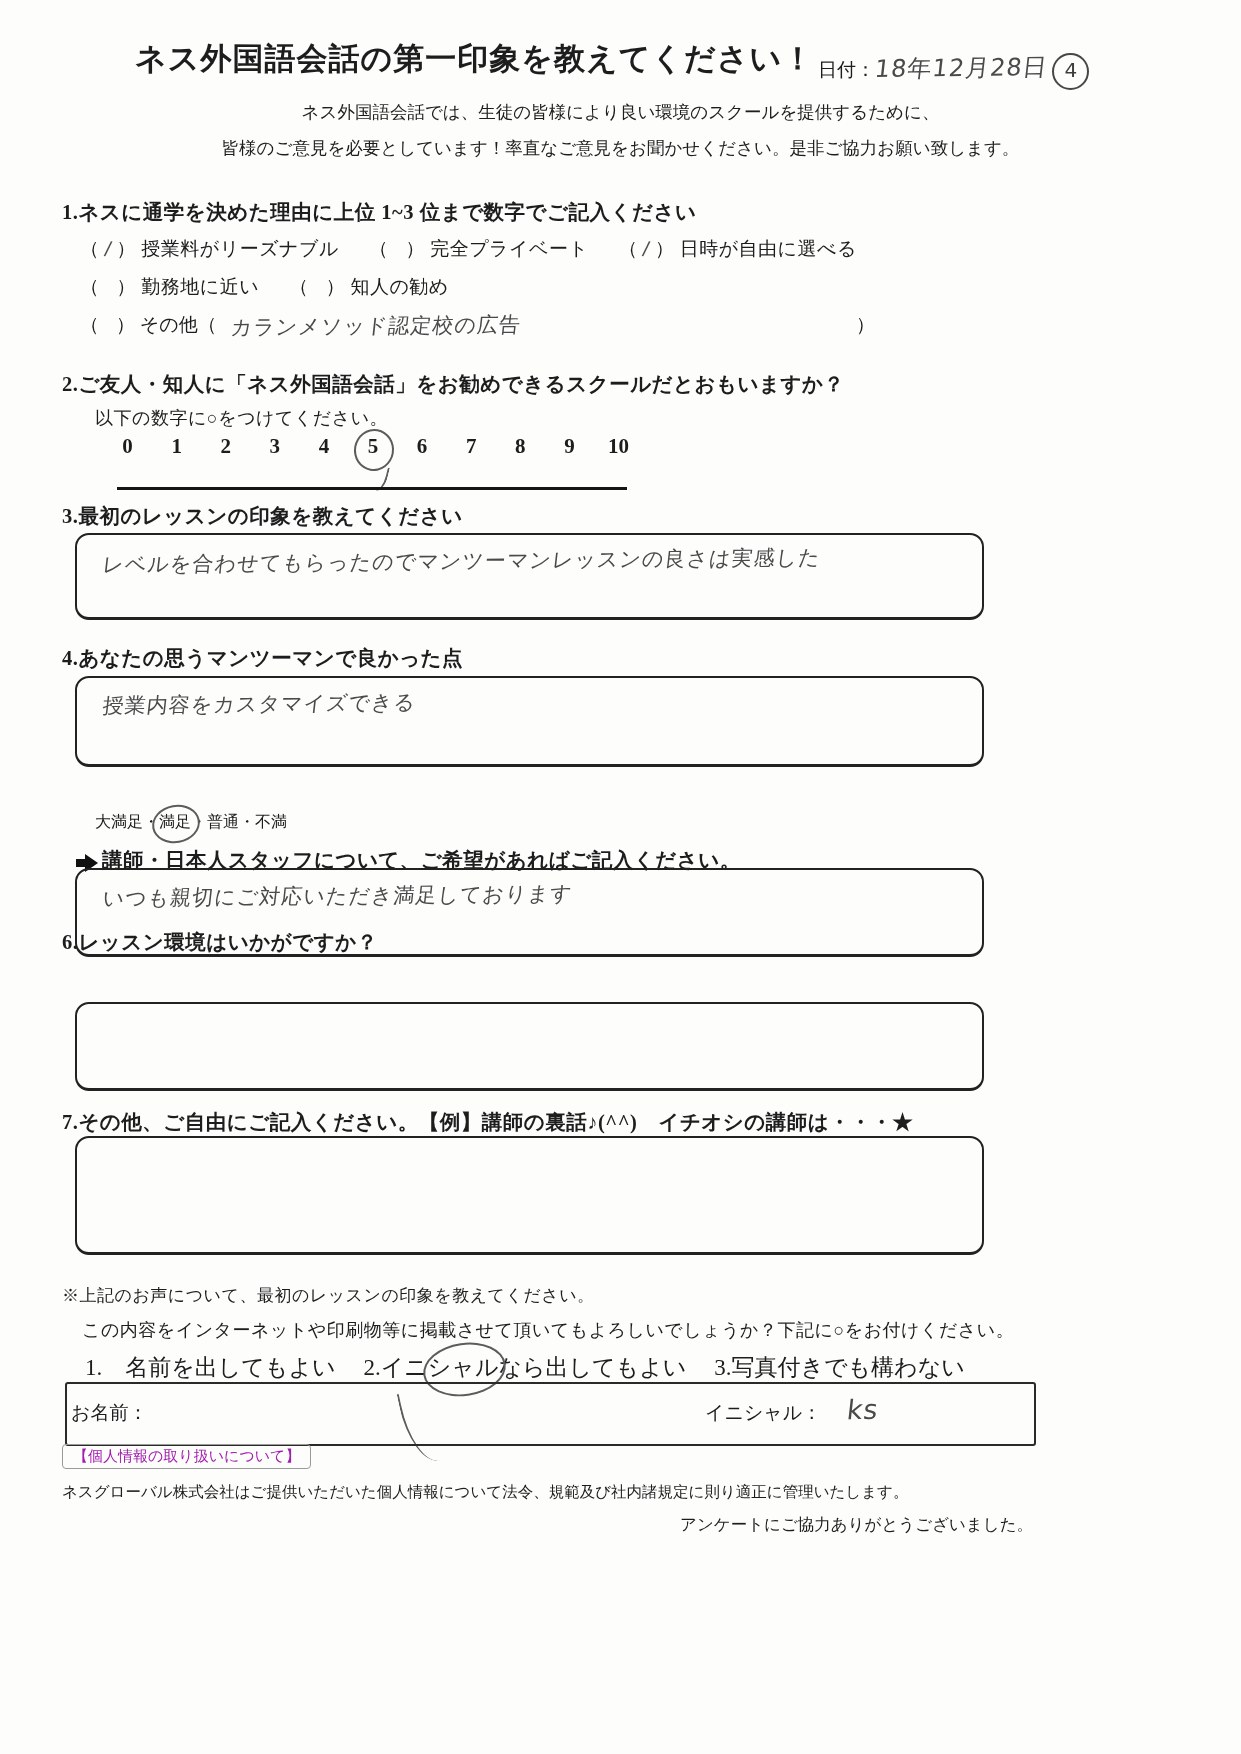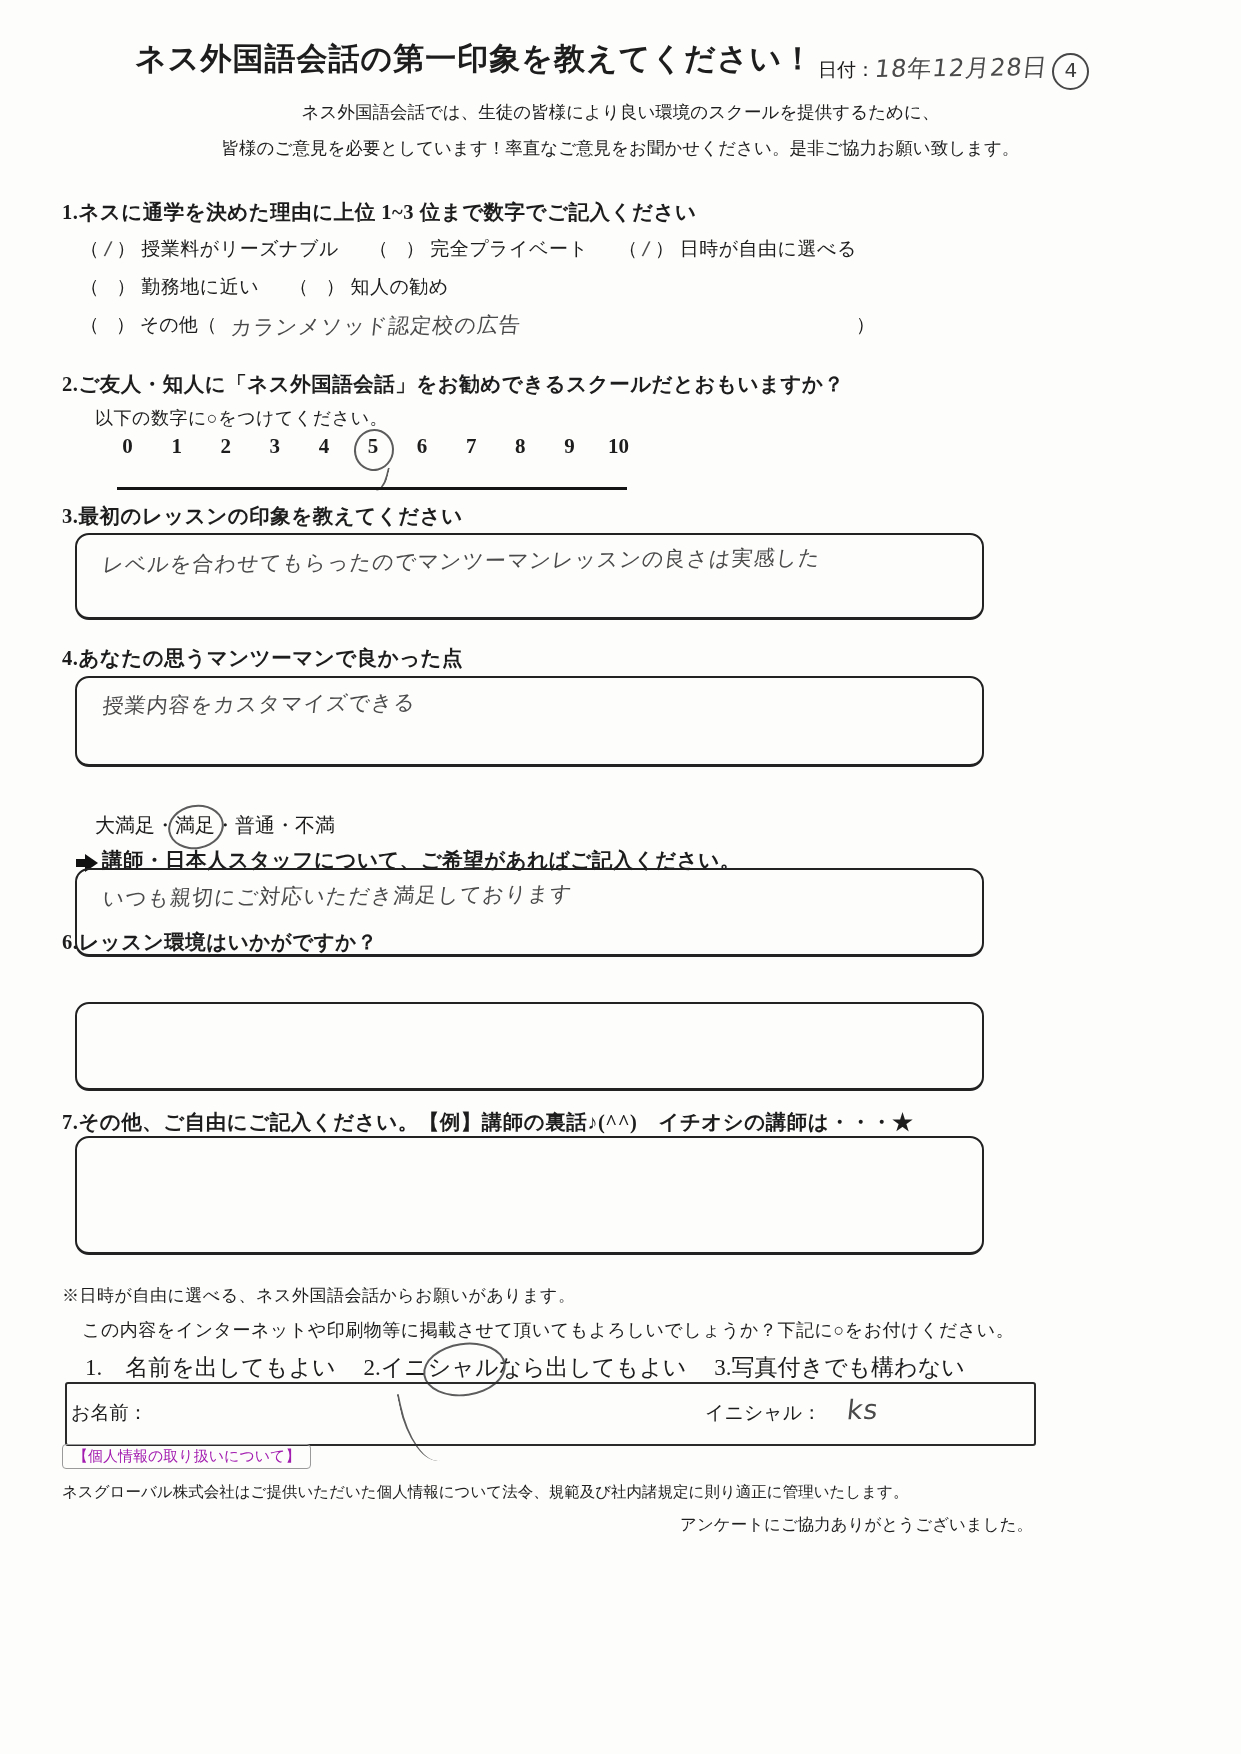--- a/index.html
+++ b/index.html
@@ -108,42 +108,42 @@
   <div class="abs qtitle" style="left:62px; top:502px;">3.最初のレッスンの印象を教えてください</div>
   <div class="answer-box" style="left:75px; top:533px; width:905px; height:82px;">
     <div class="hand">レベルを合わせてもらったのでマンツーマンレッスンの良さは実感した</div>
   </div>
 
   <div class="abs qtitle" style="left:62px; top:644px;">4.あなたの思うマンツーマンで良かった点</div>
   <div class="answer-box" style="left:75px; top:676px; width:905px; height:86px;">
     <div class="hand">授業内容をカスタマイズできる</div>
   </div>
 
-  <div class="abs" style="left:95px; top:812px; font-size:20px; white-space:nowrap;">
+  <div class="abs" style="left:95px; top:812px; font-size:16px; white-space:nowrap;">
     <span>大満足</span><span>・</span><span class="choice-sel">満足</span><span>・</span><span>普通</span><span>・</span><span>不満</span>
   </div>
   <div class="abs" style="left:76px; top:846px; white-space:nowrap;">
     <span><span class="arrow-bar"></span><span class="arrow-head"></span></span>
     <span class="qtitle">講師・日本人スタッフについて、ご希望があればご記入ください。</span>
   </div>
   <div class="answer-box" style="left:75px; top:868px; width:905px; height:84px;">
     <div class="hand">いつも親切にご対応いただき満足しております</div>
   </div>
 
   <div class="abs qtitle" style="left:62px; top:928px;">6.レッスン環境はいかがですか？</div>
   <div class="answer-box" style="left:75px; top:1002px; width:905px; height:84px;">
     <div class="hand"></div>
   </div>
 
   <div class="abs qtitle" style="left:62px; top:1108px;">7.その他、ご自由にご記入ください。【例】講師の裏話♪(^^)　イチオシの講師は・・・★</div>
   <div class="answer-box" style="left:75px; top:1136px; width:905px; height:114px;">
     <div class="hand"></div>
   </div>
 
-  <div class="abs body-text" style="left:62px; top:1284px; font-size:17px;">※日時が自由に選べる、ネス外国語会話からお願いがあります。</div>
+  <div class="abs body-text" style="left:62px; top:1284px; font-size:17px;">※上記のお声について、最初のレッスンの印象を教えてください。</div>
   <div class="abs body-text" style="left:82px; top:1318px;">この内容をインターネットや印刷物等に掲載させて頂いてもよろしいでしょうか？下記に○をお付けください。</div>
   <div class="abs" style="left:85px; top:1352px; font-size:23px; white-space:nowrap; display:flex; gap:28px;">
     <span>1.　名前を出してもよい</span>
     <span><span>2.イニ</span><span class="circ2">シャル</span><span>なら出してもよい</span></span>
     <span>3.写真付きでも構わない</span>
   </div>
   <div class="f-tail"></div>
 
   <div class="name-box">
     <span class="abs" style="left:4px; top:16px; font-size:19px;">お名前：</span>

